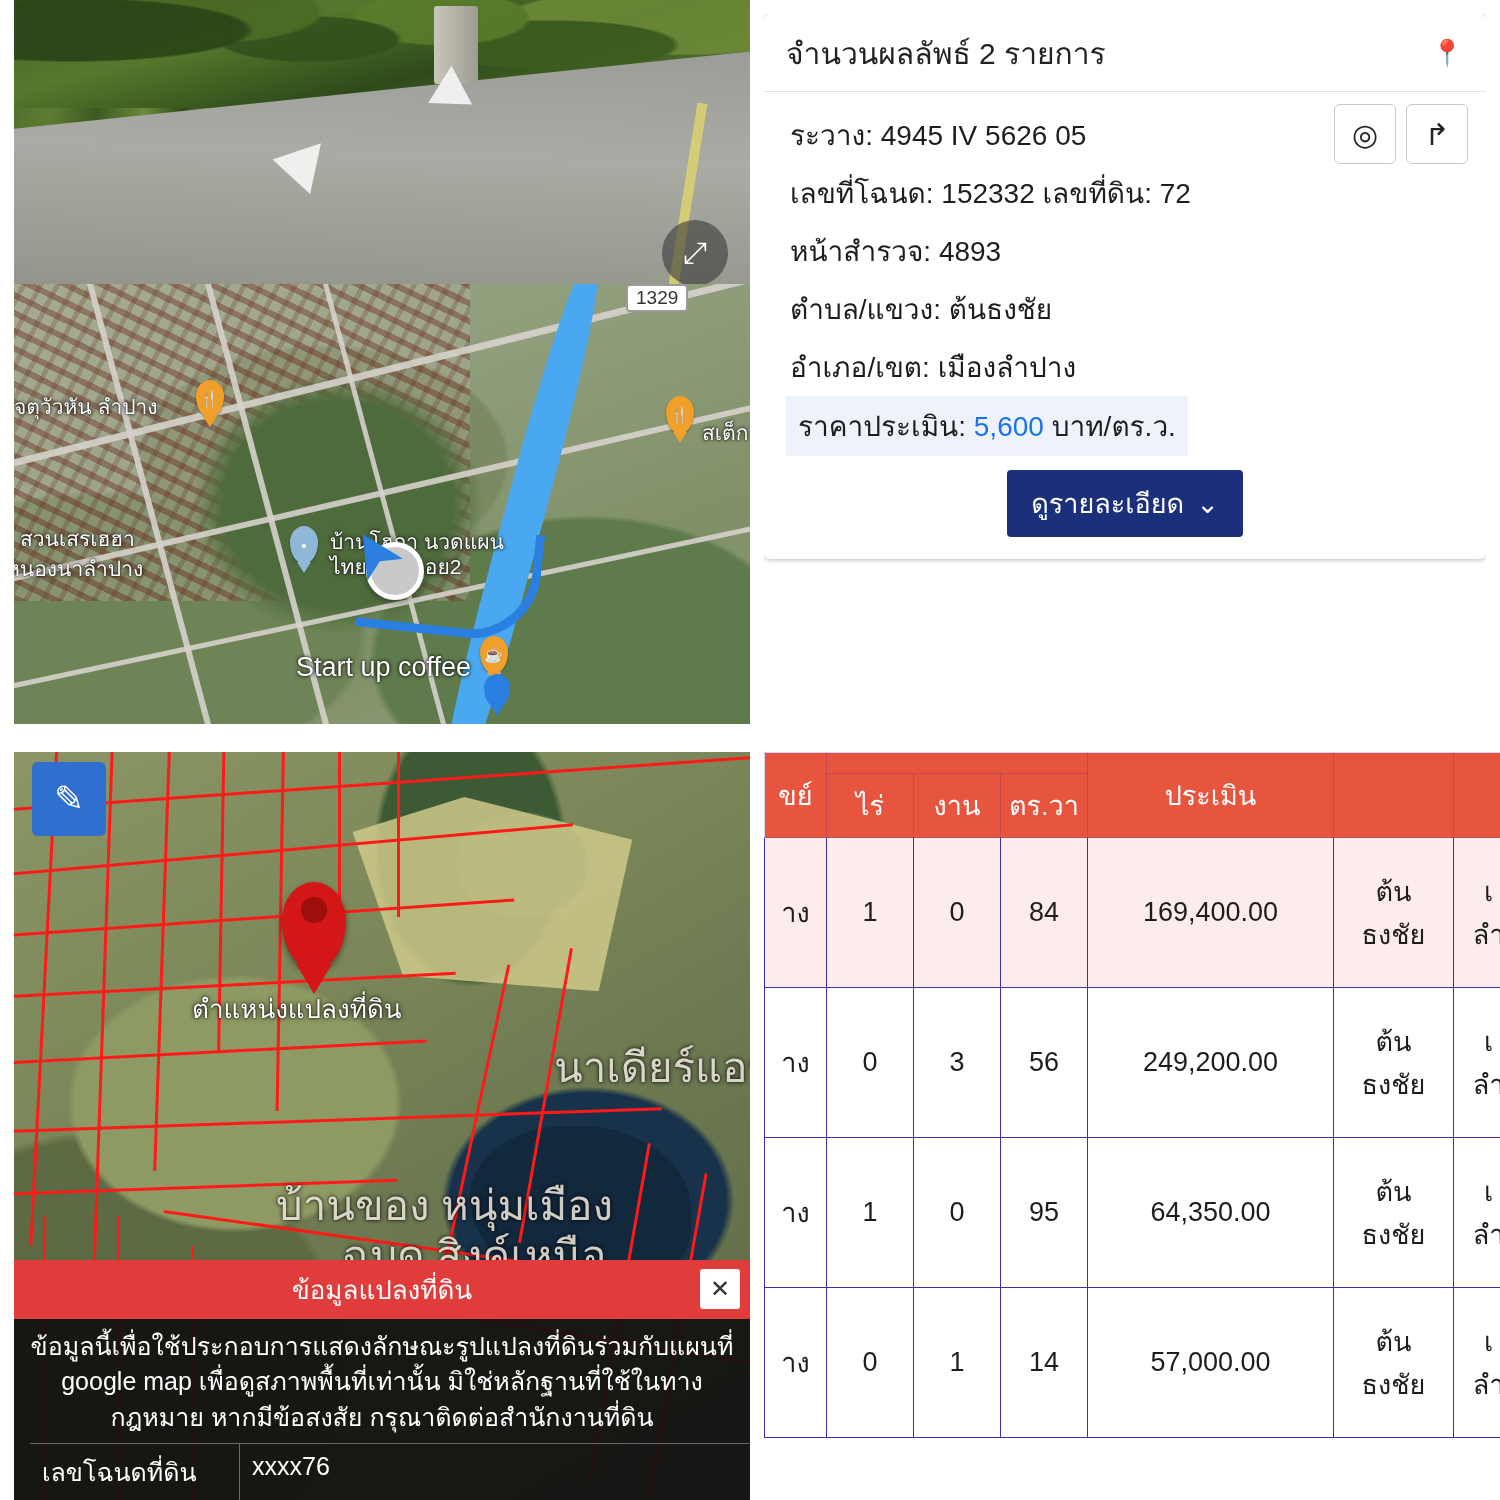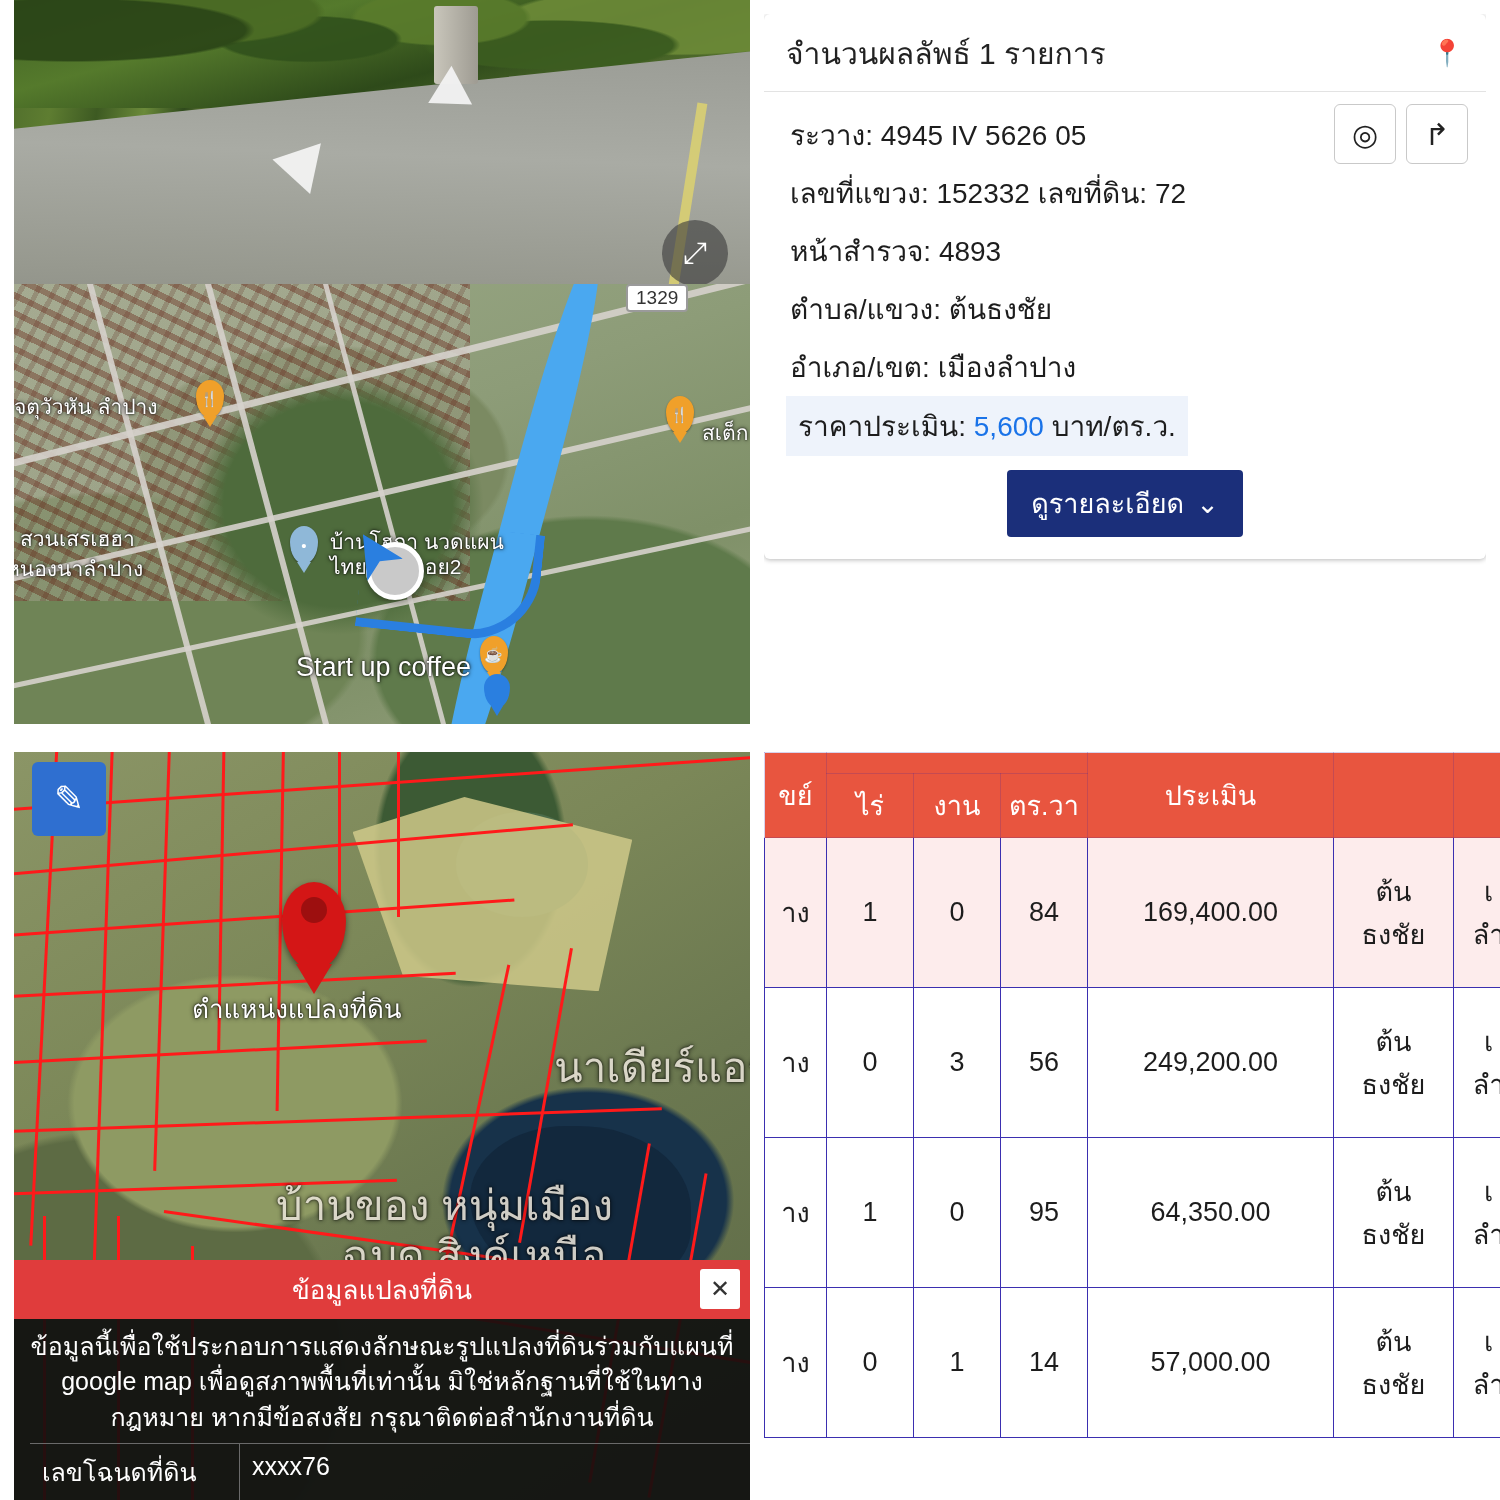--- a/index.html
+++ b/index.html
@@ -429,37 +429,37 @@
         </div>
       </div>
     </div>
   </div>
 
   <div class="quad" id="q-panel">
     <div class="panel">
       <div class="panel-card">
 
         <div class="panel-head">
-          <span class="title">จำนวนผลลัพธ์ 1 รายการ</span>
+          <span class="title">จำนวนผลลัพธ์ 2 รายการ</span>
           <span class="hicon">📍</span>
         </div>
 
         <div class="panel-body">
           <div class="panel-actions">
             <button class="act-btn">◎</button>
             <button class="act-btn">↱</button>
           </div>
 
           <div class="field">
             <span class="lbl">ระวาง:</span>
             <span class="val">4945 IV 5626 05</span>
           </div>
 
           <div class="field">
-            <span class="lbl">เลขที่แขวง:</span>
+            <span class="lbl">เลขที่โฉนด:</span>
             <span class="val">152332</span>
             <span class="lbl">เลขที่ดิน:</span>
             <span class="val">72</span>
           </div>
 
           <div class="field">
             <span class="lbl">หน้าสำรวจ:</span>
             <span class="val">4893</span>
           </div>
 

